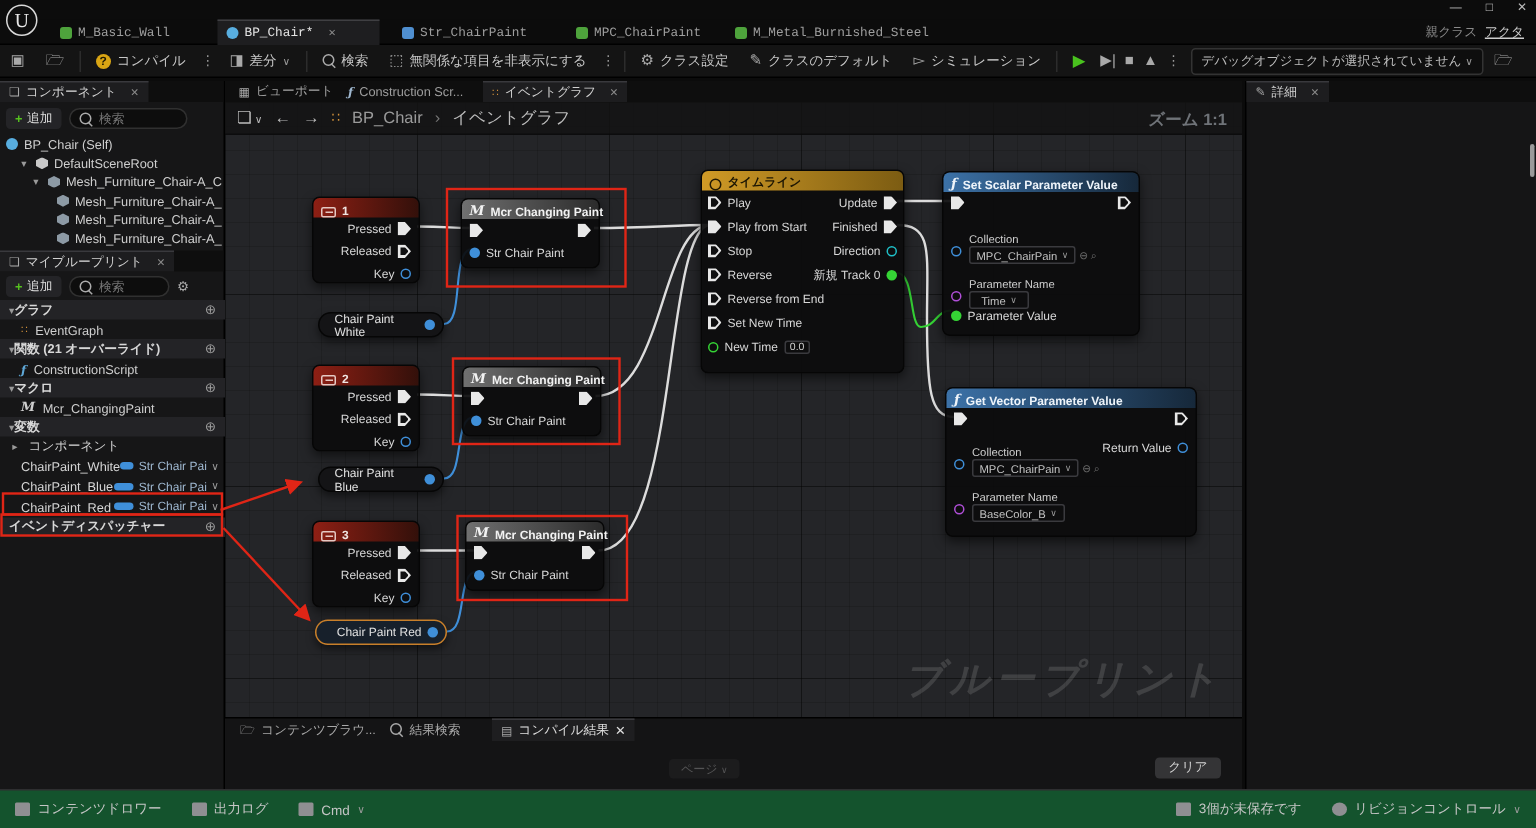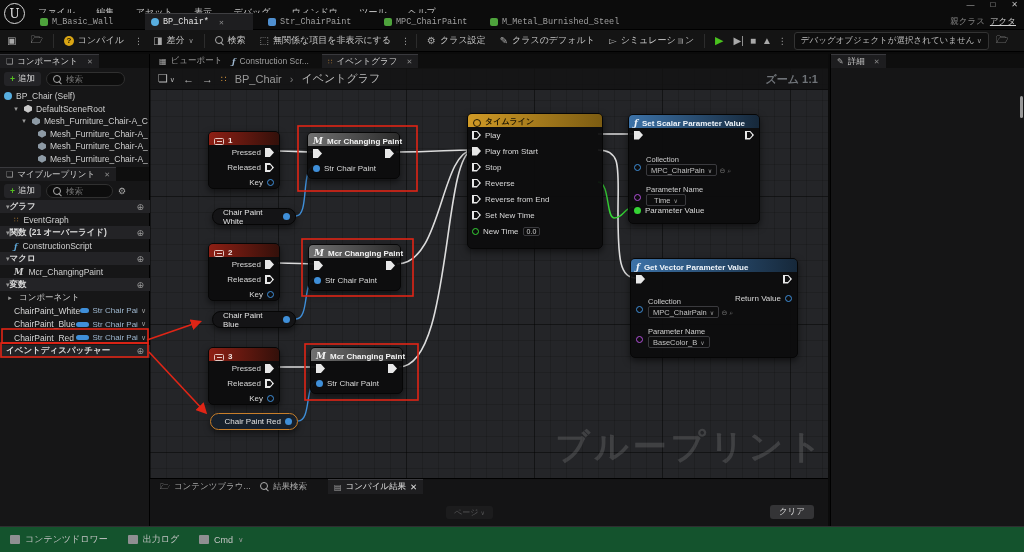--- a/index.html
+++ b/index.html
@@ -75,21 +75,21 @@
       linear-gradient(rgba(0,0,0,.38) 1px, transparent 1px),
       linear-gradient(90deg, rgba(0,0,0,.38) 1px, transparent 1px),
       linear-gradient(rgba(0,0,0,.14) 1px, transparent 1px),
       linear-gradient(90deg, rgba(0,0,0,.14) 1px, transparent 1px);
     background-size:128px 128px,128px 128px,16px 16px,16px 16px; }
   .breadcrumb-bar { position:absolute; left:0; top:0; width:678px; height:22px; background:rgba(18,18,18,.82);
     display:flex; align-items:center; gap:8px; padding:0 8px; font-size:11px; border-bottom:1px solid rgba(0,0,0,.4); }
   .bc-icon { color:#b9b9b9; font-size:11px; }
   .bc-root { color:#9a9a9a; } .bc-sep { color:#777; } .bc-cur { color:#bdbdbd; }
   .zoom-label { position:absolute; right:10px; top:4px; font-size:11px; color:#6f7378; font-weight:bold; }
-  .watermark { position:absolute; right:2px; bottom:8px; font-size:34px; font-weight:bold; color:rgba(255,255,255,.13); letter-spacing:4px; }
+  .watermark { position:absolute; right:12px; bottom:8px; font-size:26px; font-weight:bold; color:rgba(255,255,255,.13); letter-spacing:4px;font-style:italic; }
 
   
   .node { position:absolute; background:rgba(12,12,13,.93); border:1px solid #060606; border-radius:5px;
     box-shadow:0 3px 7px rgba(0,0,0,.55); font-size:8px; color:#d8d8d8; }
   .nhdr { height:13px; border-radius:4px 4px 0 0; display:flex; align-items:flex-end; gap:4px; padding:0 5px;
     font-size:8px; font-weight:bold; white-space:nowrap; }
   .hdr-red  { background:linear-gradient(90deg,#8e1f14,#33100a); color:#f0e5e2; }
   .hdr-gray { background:linear-gradient(90deg,#707070,#2b2b2b); color:#f2f2f2; }
   .hdr-gold { background:linear-gradient(90deg,#d09a26,#7c5c12); color:#17120394; color:#1b1503; }
   .hdr-blue { background:linear-gradient(90deg,#3c72a8,#16283a); color:#eef4fa; }
@@ -142,30 +142,20 @@
     color:#8a8a8a; font-size:8.5px; padding:0 6px; outline:0; font-family:"Liberation Sans",sans-serif; }
   .sb-ico { width:10px; height:9px; background:#8f8f92; border-radius:1px; display:inline-block; }
 </style>
 </head>
 <body>
 
 <div id="app">
 
   <div class="titlebar">
     <div class="ue-logo">U</div>
-    <div class="menus">
-      <span class="menu-item">ファイル</span>
-      <span class="menu-item">編集</span>
-      <span class="menu-item">アセット</span>
-      <span class="menu-item">表示</span>
-      <span class="menu-item">デバッグ</span>
-      <span class="menu-item">ウィンドウ</span>
-      <span class="menu-item">ツール</span>
-      <span class="menu-item">ヘルプ</span>
-    </div>
     <div class="win-controls">
       <span>—</span>
       <span>□</span>
       <span>✕</span>
     </div>
   </div>
 
   <div class="tabbar">
     <div class="atab" style="left:34px">
       <span class="dot" style="background:#4ea33c"></span>
@@ -573,20 +563,38 @@
         <div class="mrow" style="padding:0;height:16px">
             <span class="pin-exec hollow"></span>
             <span>Set New Time</span>
           </div>
         <div class="mrow" style="padding:0;height:16px">
             <span class="pin-dot h-green"></span>
             <span>New Time</span>
             <span class="newtime-box">0.0</span>
           </div>
       </div>
+      <div class="abs" style="right:4px;top:13px;width:70px">
+        <div class="mrow right" style="padding:0;height:16px">
+            <span>Update</span>
+            <span class="pin-exec"></span>
+          </div>
+        <div class="mrow right" style="padding:0;height:16px">
+            <span>Finished</span>
+            <span class="pin-exec"></span>
+          </div>
+        <div class="mrow right" style="padding:0;height:16px">
+            <span>Direction</span>
+            <span class="pin-dot h-cyan"></span>
+          </div>
+        <div class="mrow right" style="padding:0;height:16px">
+            <span>新規 Track 0</span>
+            <span class="pin-dot f-green"></span>
+          </div>
+      </div>
     </div>
 
     <div class="node" style="left:478px;top:46px;width:132px;height:110px">
       <div class="nhdr hdr-blue">
           <span class="node-italic">ƒ</span>
           <span>Set Scalar Parameter Value</span>
         </div>
       <div class="mrow" style="justify-content:space-between;height:14px">
           <span class="pin-exec"></span>
           <span class="pin-exec hollow"></span>
@@ -696,20 +704,31 @@
       <span>コンテンツドロワー</span>
     </span>
     <span class="sb-item">
       <span class="sb-ico"></span>
       <span>出力ログ</span>
     </span>
     <span class="sb-item">
       <span class="sb-ico"></span>
       <span>Cmd</span>
       <span style="font-size:7px;color:#9a9a9a">∨</span>
+    </span>
+    <span class="sb-right">
+      <span class="sb-item">
+        <span class="sb-ico"></span>
+        <span>3個が未保存です</span>
+      </span>
+      <span class="sb-item">
+        <span class="sb-ico" style="border-radius:50%"></span>
+        <span>リビジョンコントロール</span>
+        <span style="font-size:7px;color:#9a9a9a">∨</span>
+      </span>
     </span>
   </div>
 
   <svg id="annotations" width="1024" height="552">
     <defs>
       <marker id="arrowhead" markerWidth="7" markerHeight="7" refX="5" refY="3.5" orient="auto">
         <polygon points="0 0, 7 3.5, 0 7" fill="#e02516"></polygon>
       </marker>
     </defs>
     <g fill="none" stroke="#e02516" stroke-width="1.6">

